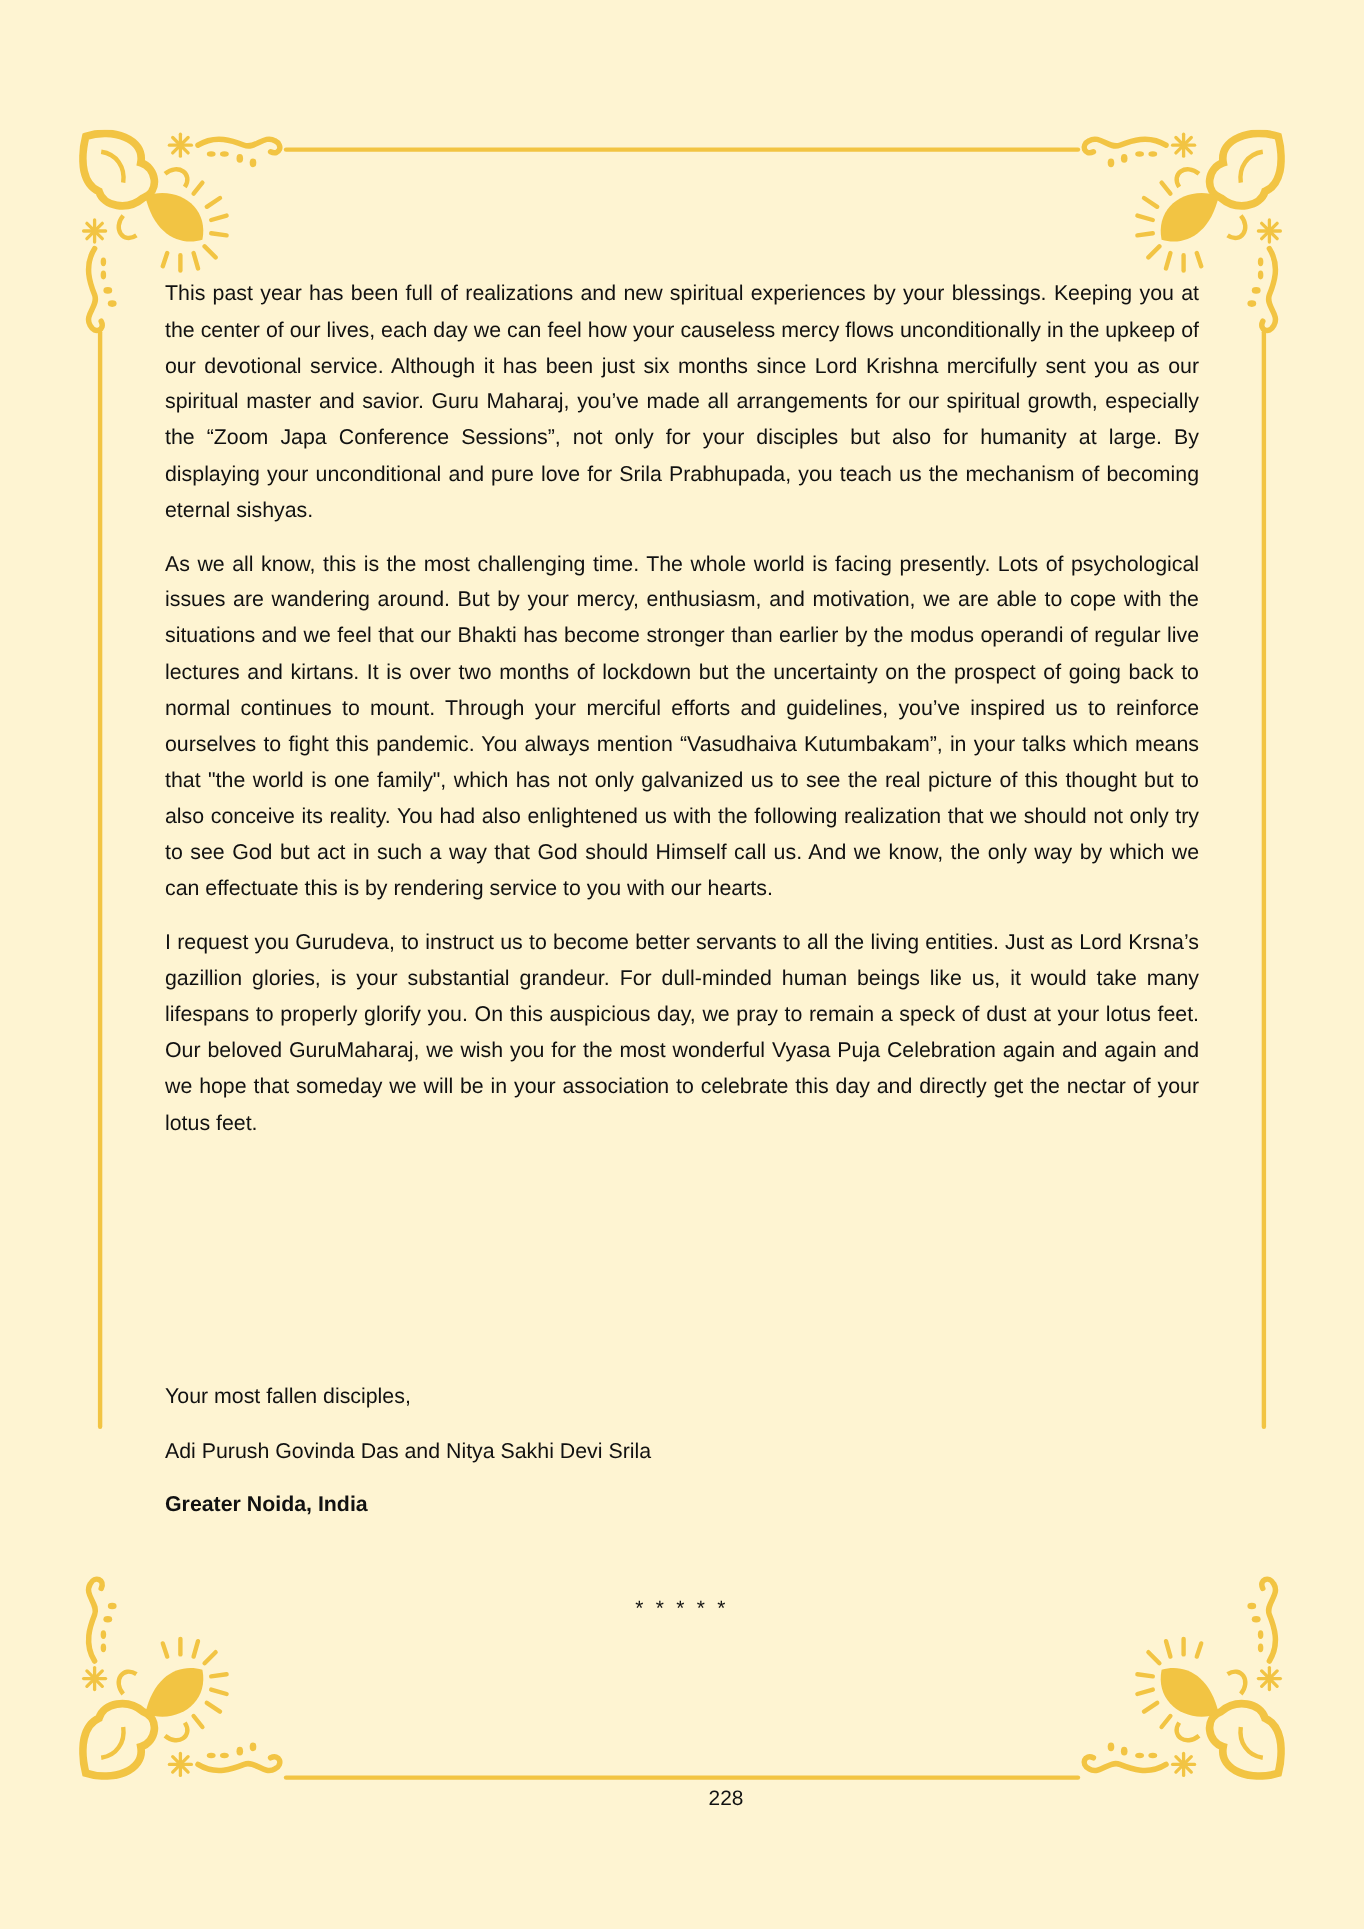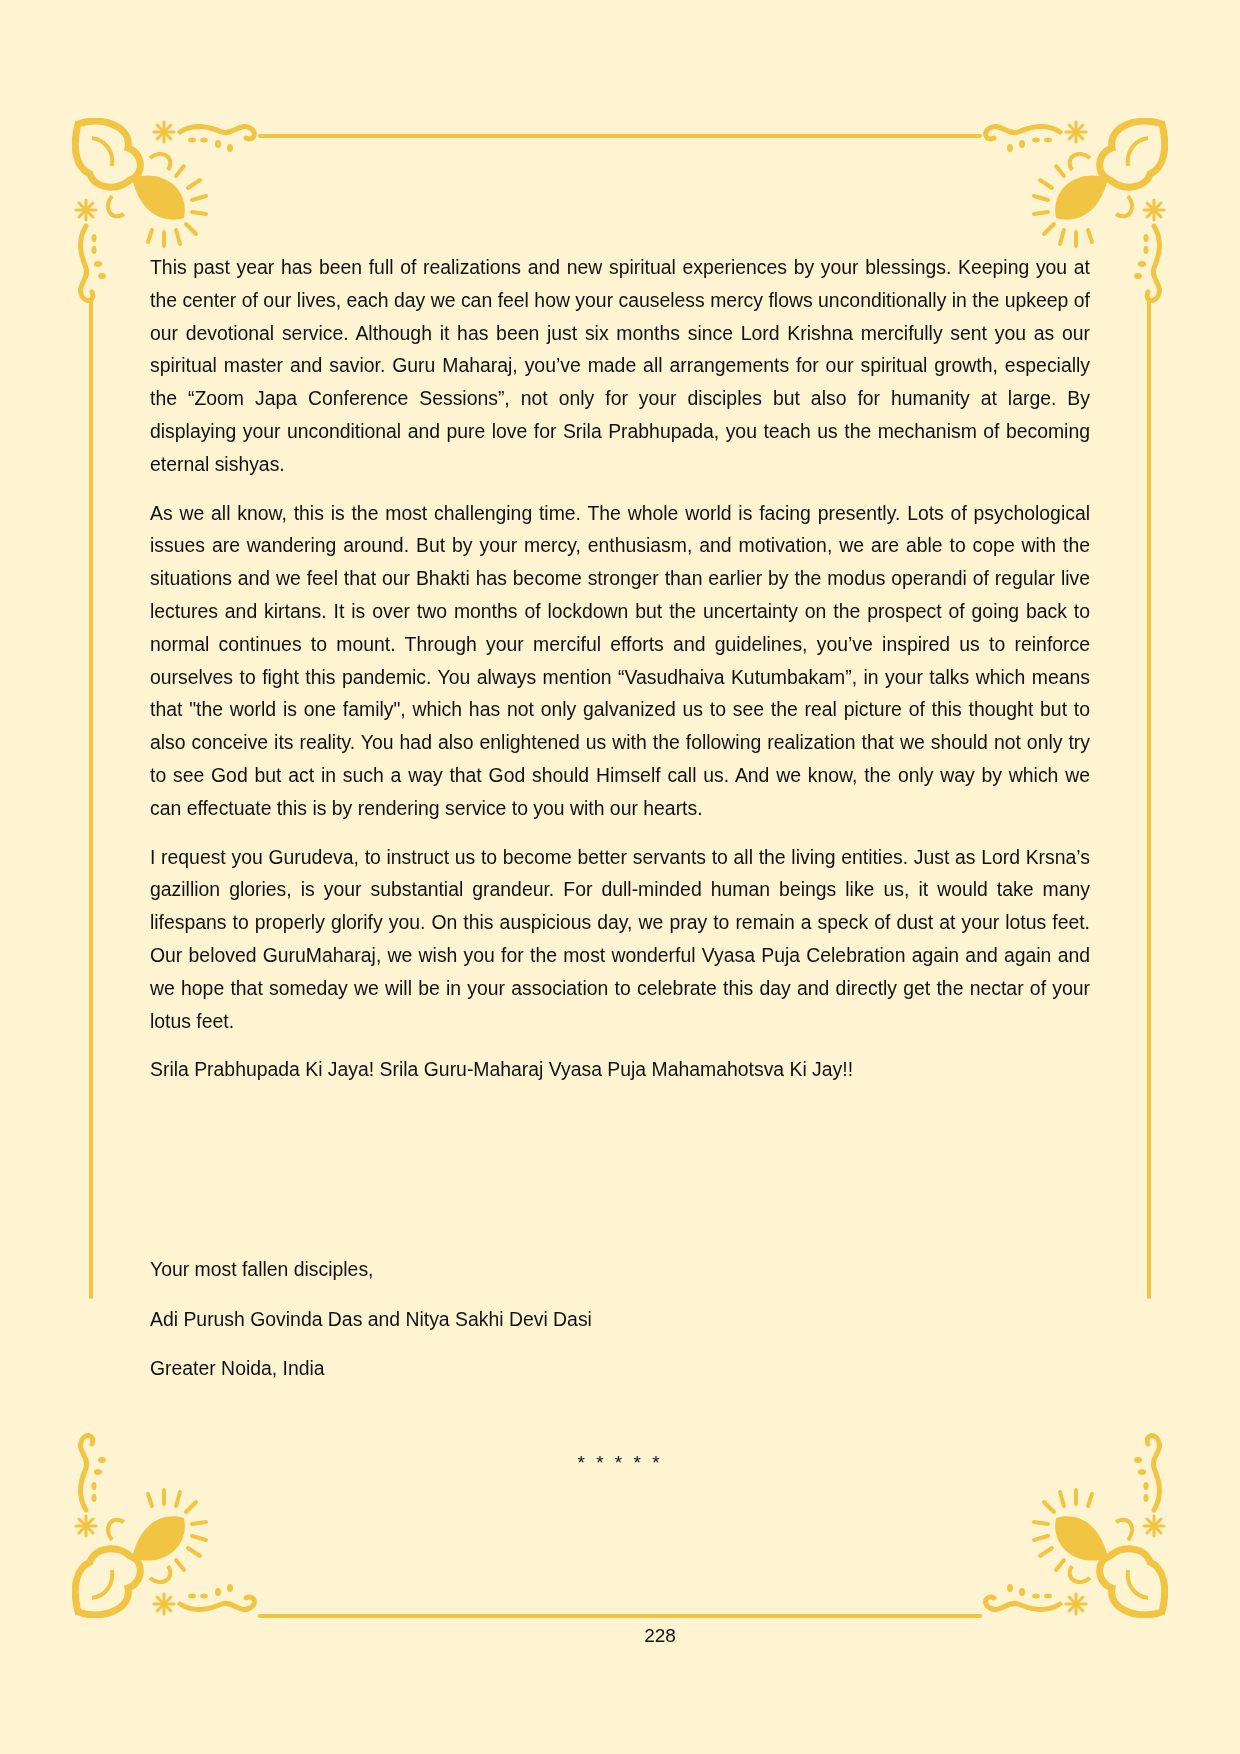--- a/index.html
+++ b/index.html
@@ -24,21 +24,21 @@
   .content {
     position:absolute; left:150px; width:940px; top:250px;
     font-size:19.4px; line-height:32.8px;
   }
   .content p { margin:1px 0 16px 0; text-align:justify; }
   .content p.left { text-align:left; }
   .content .jaya { margin-bottom:0; }
   .sig { position:absolute; left:150px; font-size:19.4px; line-height:32px;text-align:center; }
   .sig.s1 { top:1253px; }
   .sig.s2 { top:1303px; }
-  .sig.s3 { top:1352px; }
+  .sig.s3 { top:1352px;font-weight:bold; }
   .stars { position:absolute; top:1452px; left:0; width:1240px; text-align:center; font-size:19px; letter-spacing:3px; }
   .pagenum { position:absolute; top:1625px; left:0; width:1240px; text-align:center; font-size:19px;padding-left:40px; }
 </style>
 </head>
 <body>
 
 <div class="line top"></div>
 <div class="line bottom"></div>
 <div class="line left"></div>
 <div class="line right"></div>
@@ -237,21 +237,20 @@
       <path d="M40 78 C30 90 40 104 52 96" fill="none" stroke-width="4"></path>
       <path d="M78 40 C90 30 104 40 96 52" fill="none" stroke-width="4"></path>
     </g>
   </svg>
 </div>
 
 <div class="content">
   <p>This past year has been full of realizations and new spiritual experiences by your blessings. Keeping you at the center of our lives, each day we can feel how your causeless mercy flows unconditionally in the upkeep of our devotional service. Although it has been just six months since Lord Krishna mercifully sent you as our spiritual master and savior. Guru Maharaj, you’ve made all arrangements for our spiritual growth, especially the “Zoom Japa Conference Sessions”, not only for your disciples but also for humanity at large. By displaying your unconditional and pure love for Srila Prabhupada, you teach us the mechanism of becoming eternal sishyas.</p>
   <p>As we all know, this is the most challenging time. The whole world is facing presently. Lots of psychological issues are wandering around. But by your mercy, enthusiasm, and motivation, we are able to cope with the situations and we feel that our Bhakti has become stronger than earlier by the modus operandi of regular live lectures and kirtans. It is over two months of lockdown but the uncertainty on the prospect of going back to normal continues to mount. Through your merciful efforts and guidelines, you’ve inspired us to reinforce ourselves to fight this pandemic. You always mention “Vasudhaiva Kutumbakam”, in your talks which means that "the world is one family", which has not only galvanized us to see the real picture of this thought but to also conceive its reality. You had also enlightened us with the following realization that we should not only try to see God but act in such a way that God should Himself call us. And we know, the only way by which we can effectuate this is by rendering service to you with our hearts.</p>
   <p>I request you Gurudeva, to instruct us to become better servants to all the living entities. Just as Lord Krsna’s gazillion glories, is your substantial grandeur. For dull-minded human beings like us, it would take many lifespans to properly glorify you. On this auspicious day, we pray to remain a speck of dust at your lotus feet. Our beloved GuruMaharaj, we wish you for the most wonderful Vyasa Puja Celebration again and again and we hope that someday we will be in your association to celebrate this day and directly get the nectar of your lotus feet.</p>
-  <p class="left jaya">Srila Prabhupada Ki Jaya! Srila Guru-Maharaj Vyasa Puja Mahamahotsva Ki Jay!!</p>
 </div>
 
 <div class="sig s1">Your most fallen disciples,</div>
-<div class="sig s2">Adi Purush Govinda Das and Nitya Sakhi Devi Dasi</div>
+<div class="sig s2">Adi Purush Govinda Das and Nitya Sakhi Devi Srila</div>
 <div class="sig s3">Greater Noida, India</div>
 
 <div class="stars">* * * * *</div>
 <div class="pagenum">228</div>
 
 </body></html>

